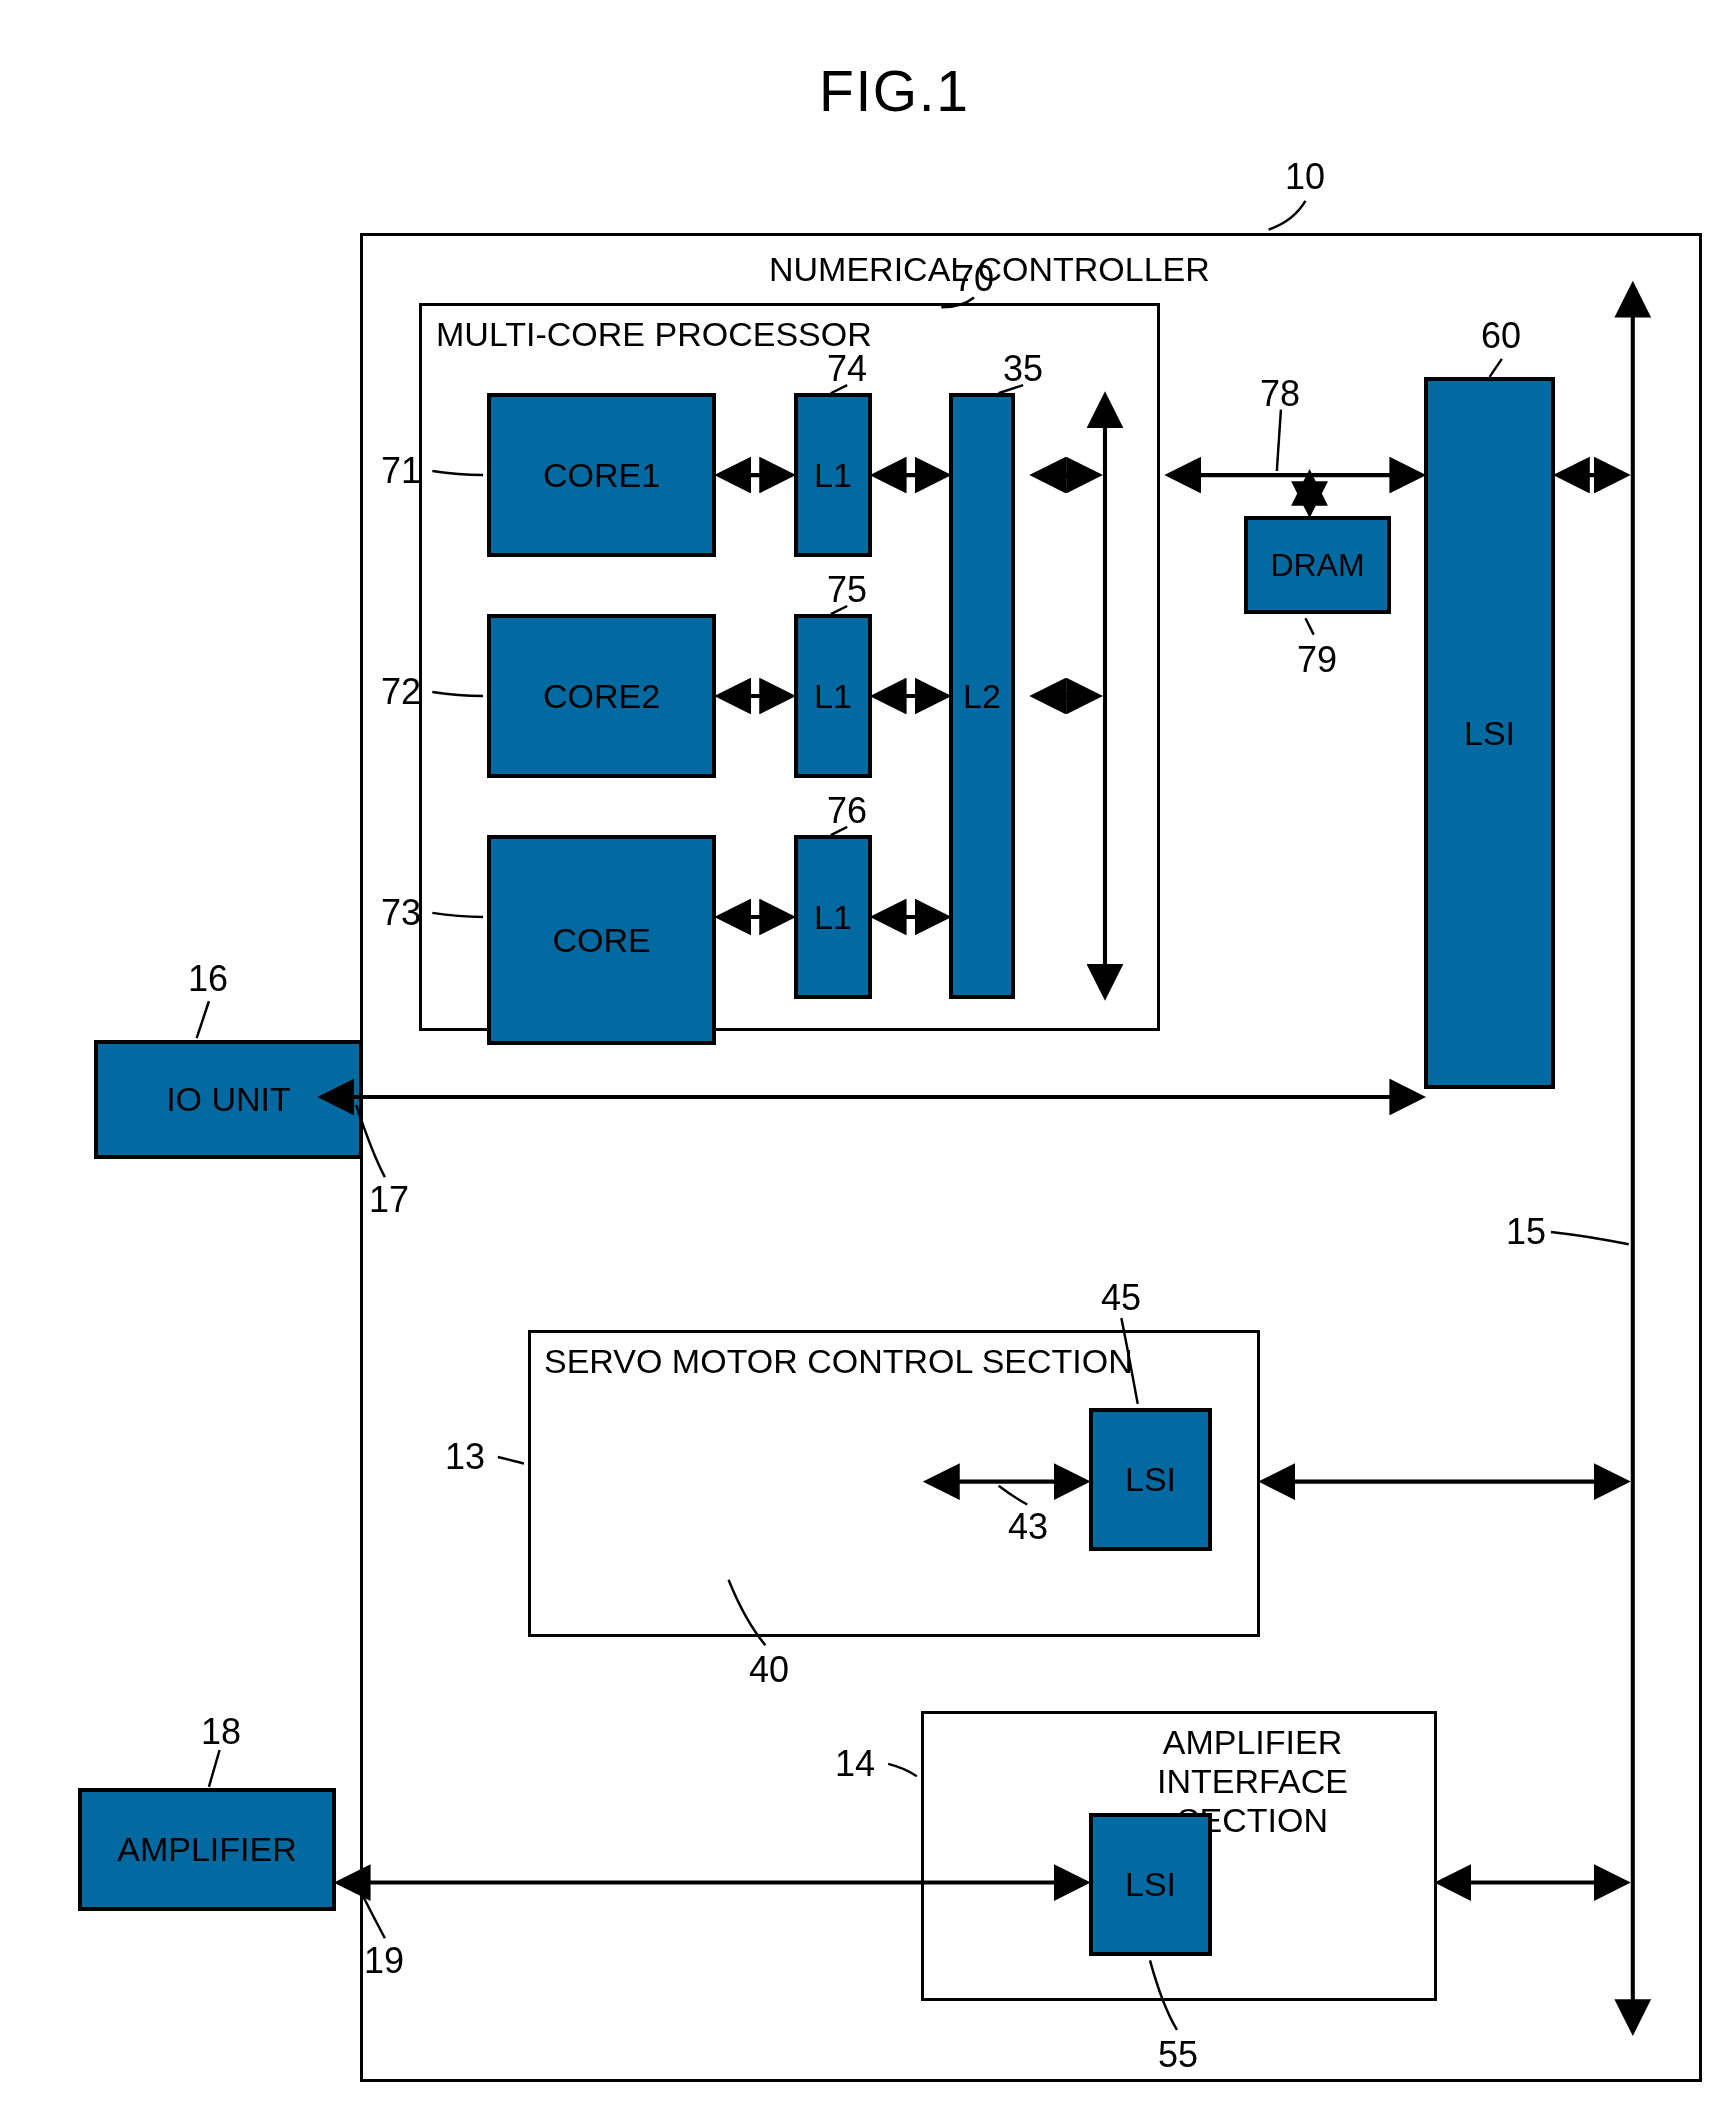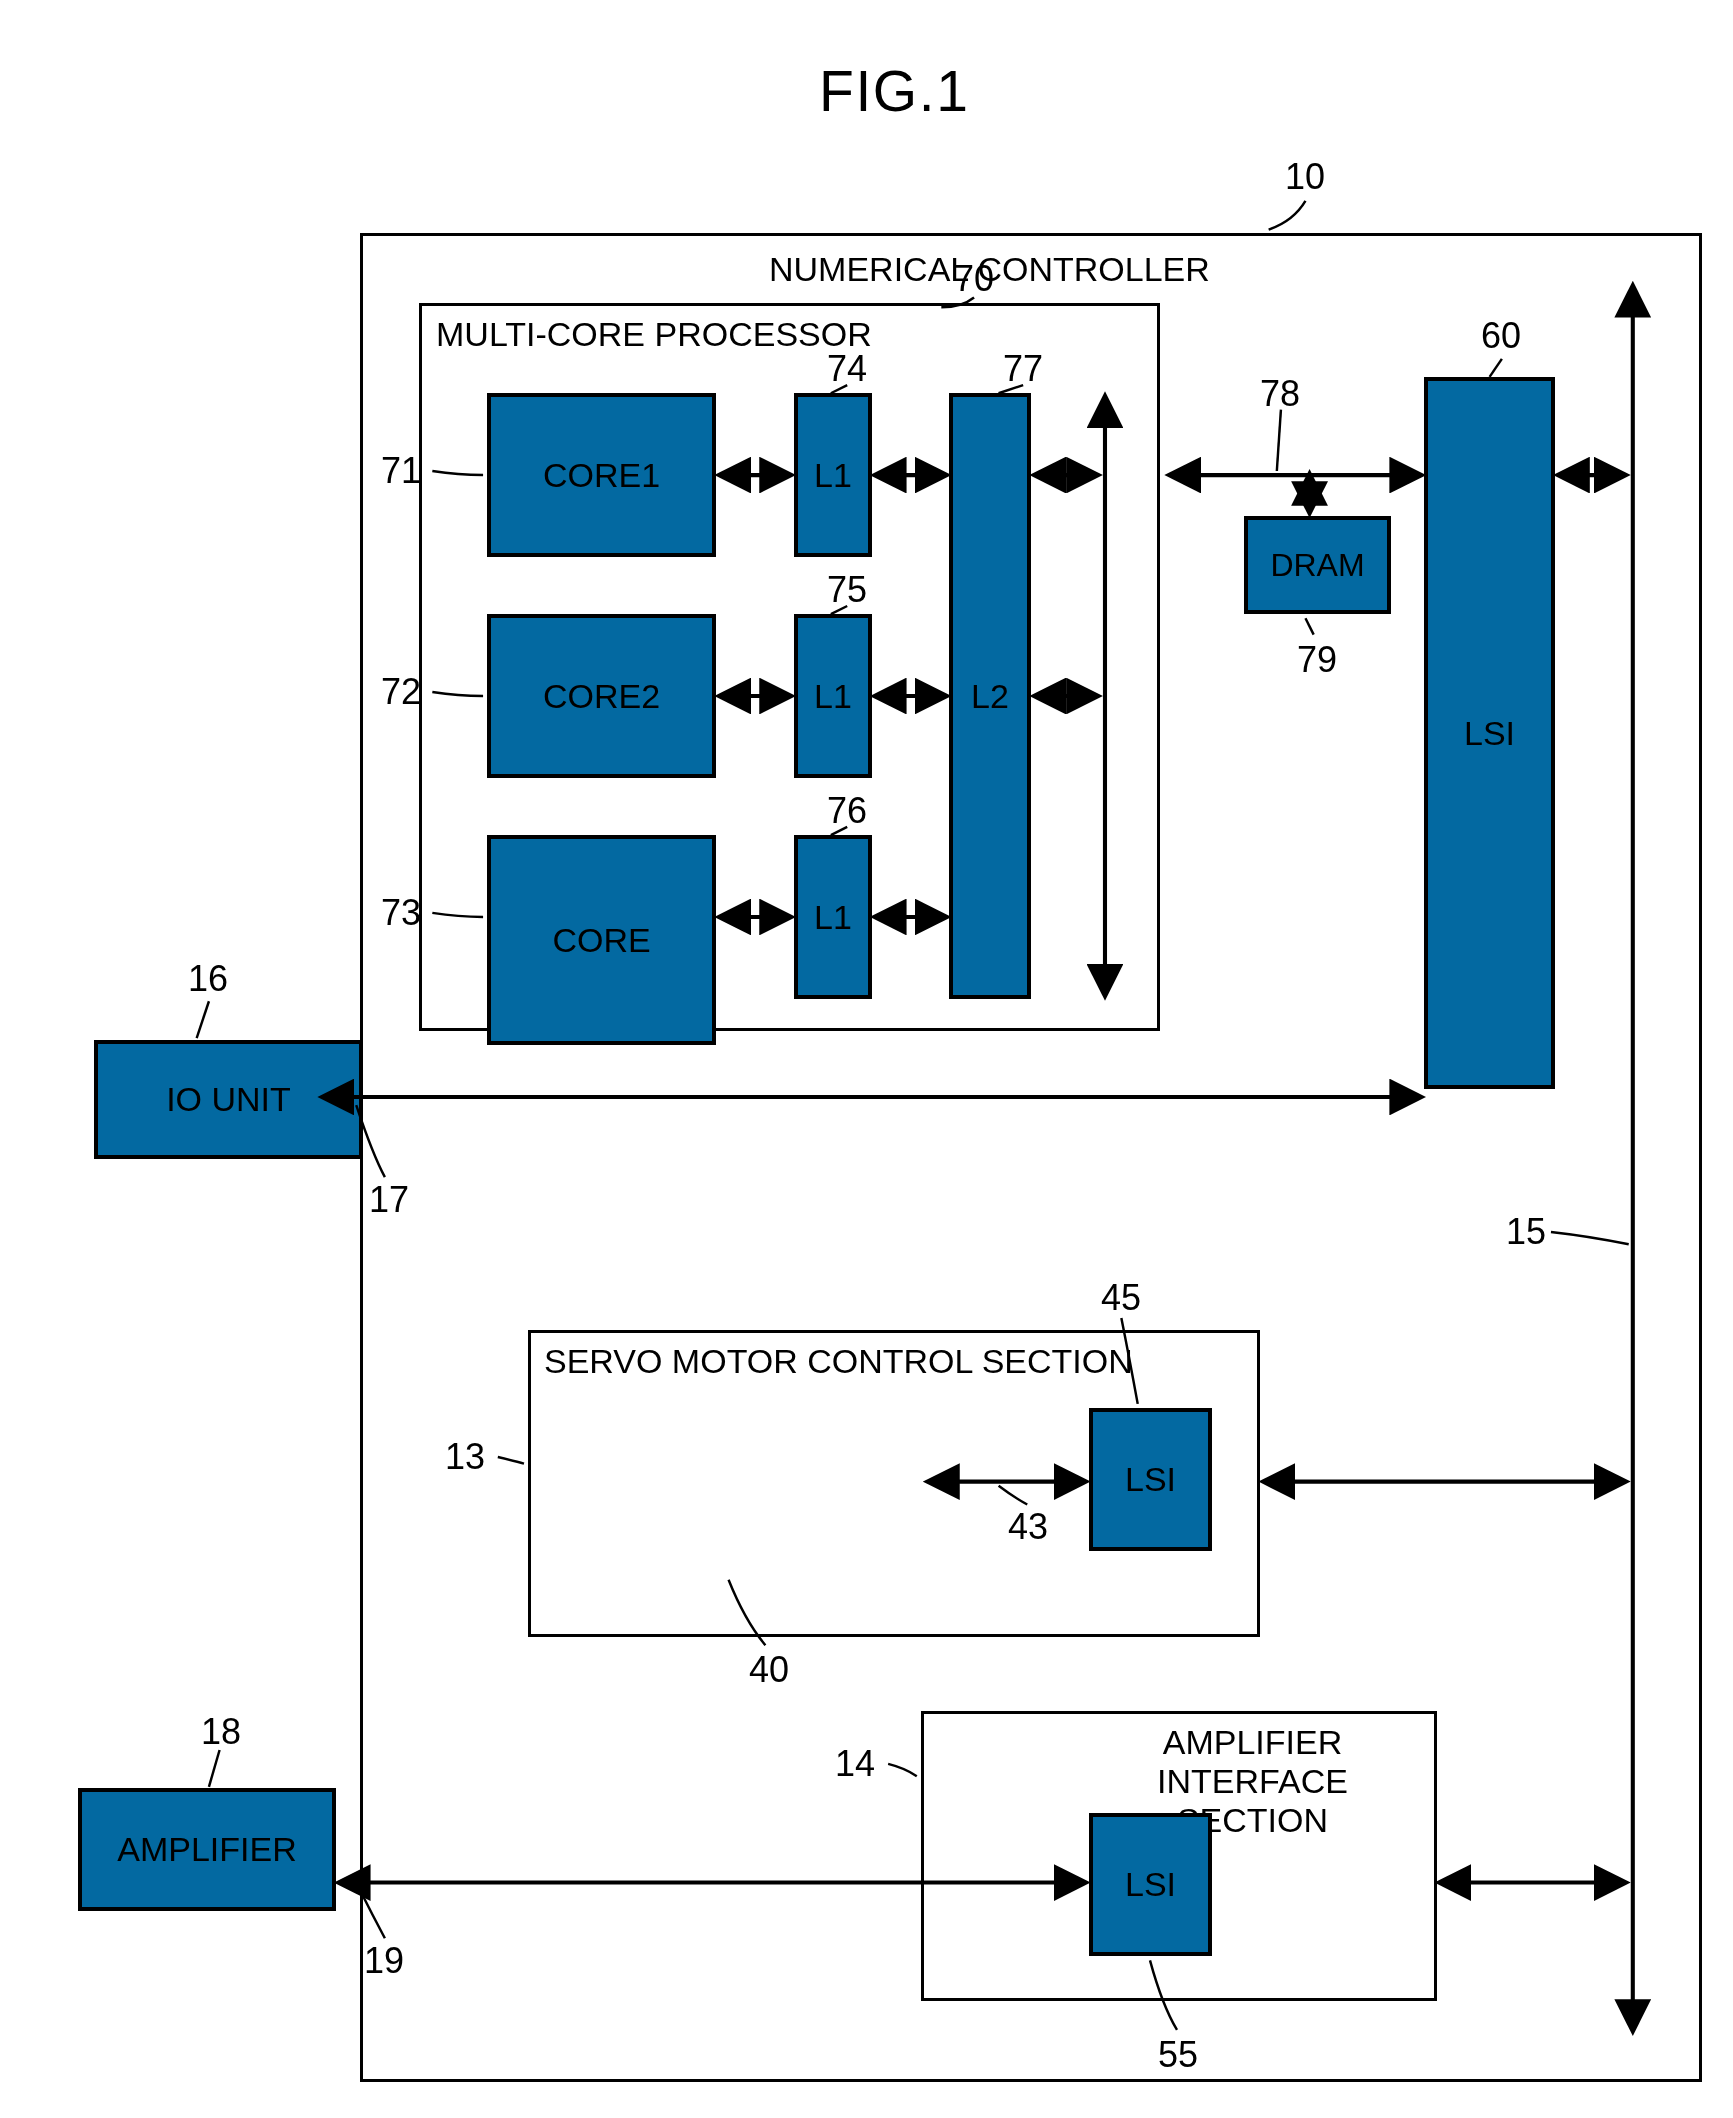--- a/index.html
+++ b/index.html
@@ -81,21 +81,21 @@
   <div class="small-box" style="left:761px; top:360px; width:78px; height:164px;">
       <span>L1</span>
     </div>
   <div class="small-box" style="left:761px; top:581px; width:78px; height:164px;">
       <span>L1</span>
     </div>
   <div class="small-box" style="left:761px; top:802px; width:78px; height:164px;">
       <span>L1</span>
     </div>
 
-  <div class="small-box" style="left:916px; top:360px; width:82px; height:606px;">
+  <div class="small-box" style="left:916px; top:360px; width:66px; height:606px;">
       <span>L2</span>
     </div>
 
   <div class="small-box" style="left:1211px; top:483px; width:147px; height:98px; font-size:32px;text-align:right;">
       <span>DRAM</span>
     </div>
   <div class="reflabel" style="left:1264px; top:606px;">79</div>
 
   <div class="small-box" style="left:1391px; top:344px; width:131px; height:712px;">
       <span>LSI</span>
@@ -137,21 +137,21 @@
     </div>
   <div class="reflabel" style="left:168px; top:1678px;">18</div>
   <div class="reflabel" style="left:331px; top:1907px;">19</div>
 
   <div class="reflabel" style="left:348px; top:417px;">71</div>
   <div class="reflabel" style="left:348px; top:638px;">72</div>
   <div class="reflabel" style="left:348px; top:859px;">73</div>
   <div class="reflabel" style="left:794px; top:315px;">74</div>
   <div class="reflabel" style="left:794px; top:536px;">75</div>
   <div class="reflabel" style="left:794px; top:757px;">76</div>
-  <div class="reflabel" style="left:970px; top:315px;">77</div>
+  <div class="reflabel" style="left:970px; top:315px;">35</div>
   <div class="reflabel" style="left:1227px; top:340px;">78</div>
   <div class="reflabel" style="left:1473px; top:1178px;">15</div>
 
   <svg class="overlay" viewBox="0 0 2119 2589">
     <defs>
       <marker id="arr" viewBox="0 0 12 12" refX="10" refY="6" markerWidth="9" markerHeight="9" orient="auto-start-reverse">
         <path d="M0,0 L12,6 L0,12 z" fill="#000"></path>
       </marker>
     </defs>
     <g stroke="#000" stroke-width="5" fill="none">

